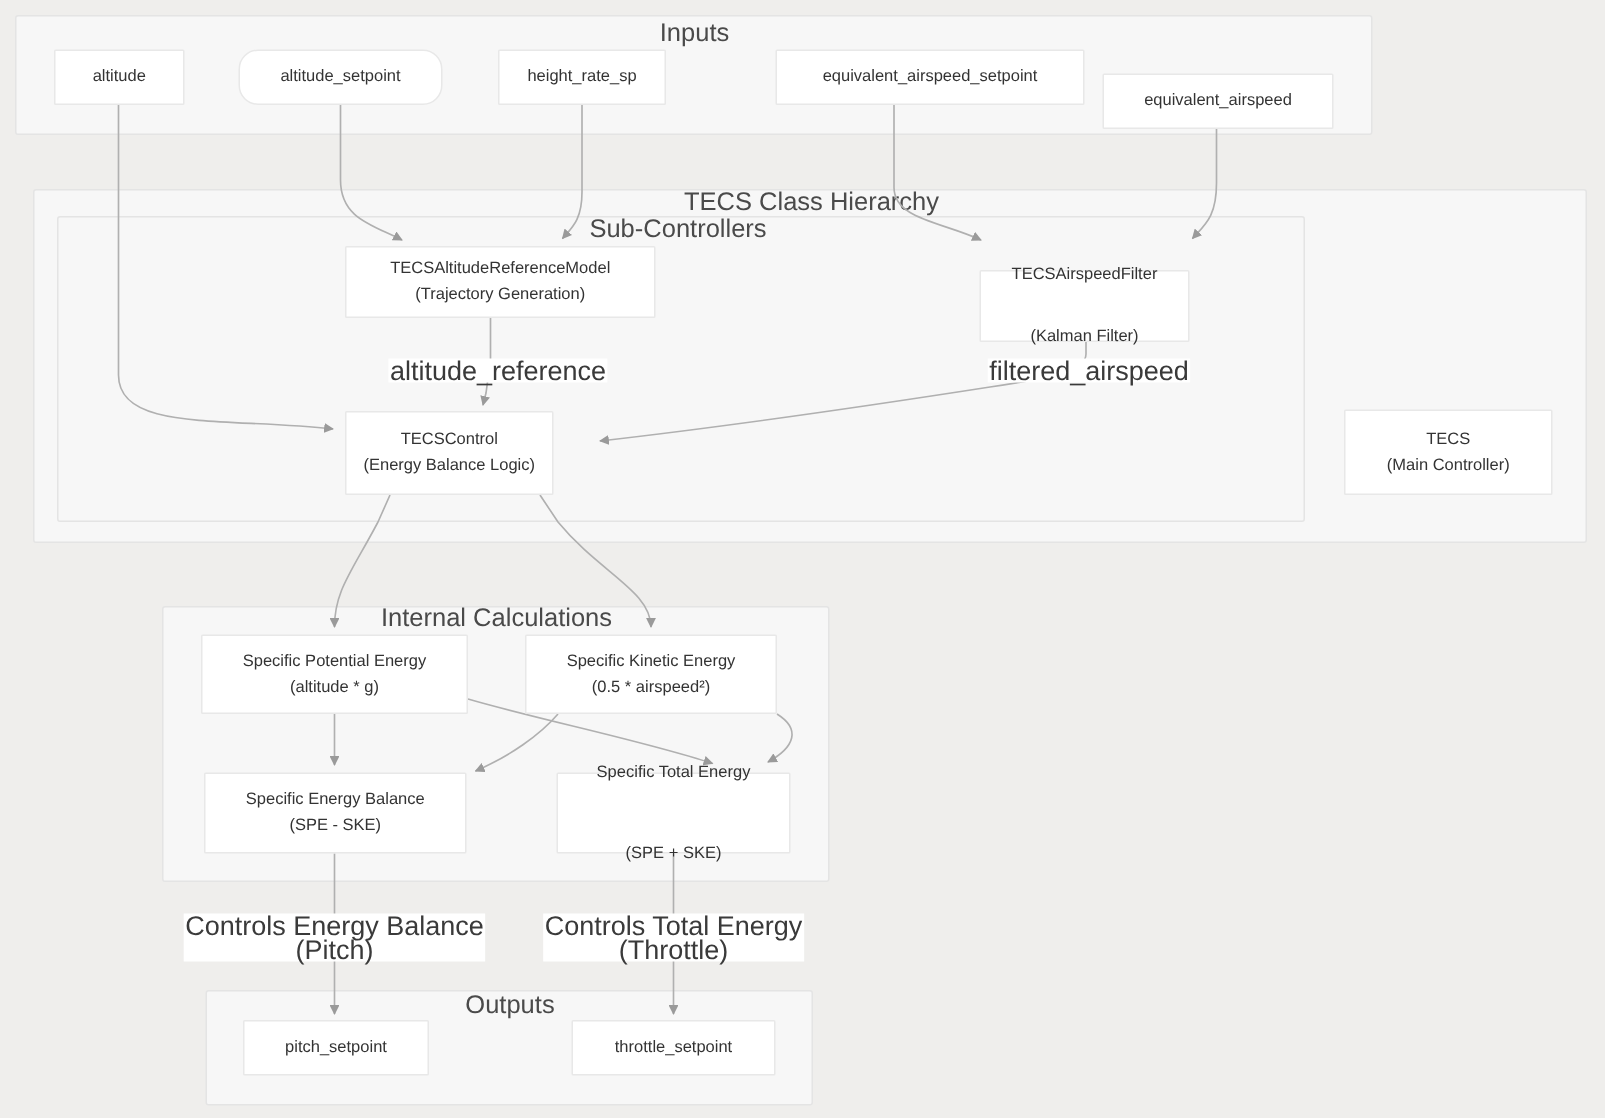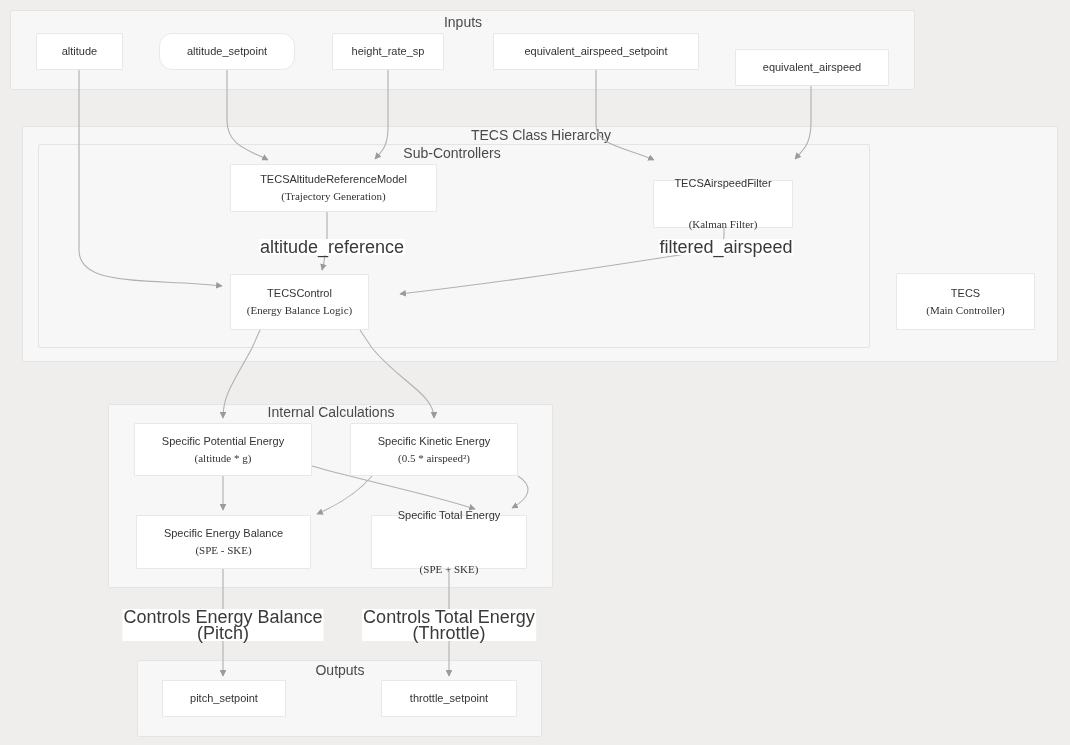--- a/index.html
+++ b/index.html
@@ -29,21 +29,21 @@
   }
   .cluster {
     position: absolute;
     background: #f7f7f7;
     border: 1px solid #e4e4e4;
     border-radius: 2px;
     box-sizing: border-box;
   }
   .cluster-label {
     position: absolute;
-    font-size: 14px;
+    font-size: 17px;
     color: #4a4a4a;
     white-space: nowrap;
     transform: translateX(-50%);
     line-height: 14px;
   }
   .node {
     position: absolute;
     background: #ffffff;
     border: 1px solid #e8e8e8;
     border-radius: 1px;
@@ -51,21 +51,21 @@
     display: flex;
     flex-direction: column;
     align-items: center;
     justify-content: center;
     font-size: 11px;
     color: #333333;
     line-height: 17px;
     text-align: center;
     white-space: nowrap;
   }
-  .node .l2 { display: block; font-family: Liberation Serif, serif; }
+  .node .l2 { display: block; }
   .edge-label {
     position: absolute;
     background: #ffffff;
     font-size: 18px;
     color: #3a3a3a;
     line-height: 16px;
     white-space: nowrap;
     text-align: center;
     padding: 0 1px;
     transform: translateX(-50%);
@@ -149,21 +149,21 @@
 
   <div class="node" style="left:36px; top:33px; width:87px; height:37px;">
     <span>altitude</span>
   </div>
   <div class="node" style="left:159px; top:33px; width:136px; height:37px;border-radius:13px;">
     <span>altitude_setpoint</span>
   </div>
   <div class="node" style="left:332px; top:33px; width:112px; height:37px;">
     <span>height_rate_sp</span>
   </div>
-  <div class="node" style="left:493px; top:33px; width:206px; height:37px;">
+  <div class="node" style="left:517px; top:33px; width:206px; height:37px;">
     <span>equivalent_airspeed_setpoint</span>
   </div>
   <div class="node" style="left:735px; top:33px; width:154px; height:37px;margin-top:16px;">
     <span>equivalent_airspeed</span>
   </div>
 
   <div class="node" style="left:230px; top:164px; width:207px; height:48px;">
     <span>TECSAltitudeReferenceModel</span>
     <span class="l2">(Trajectory Generation)</span>
   </div>

